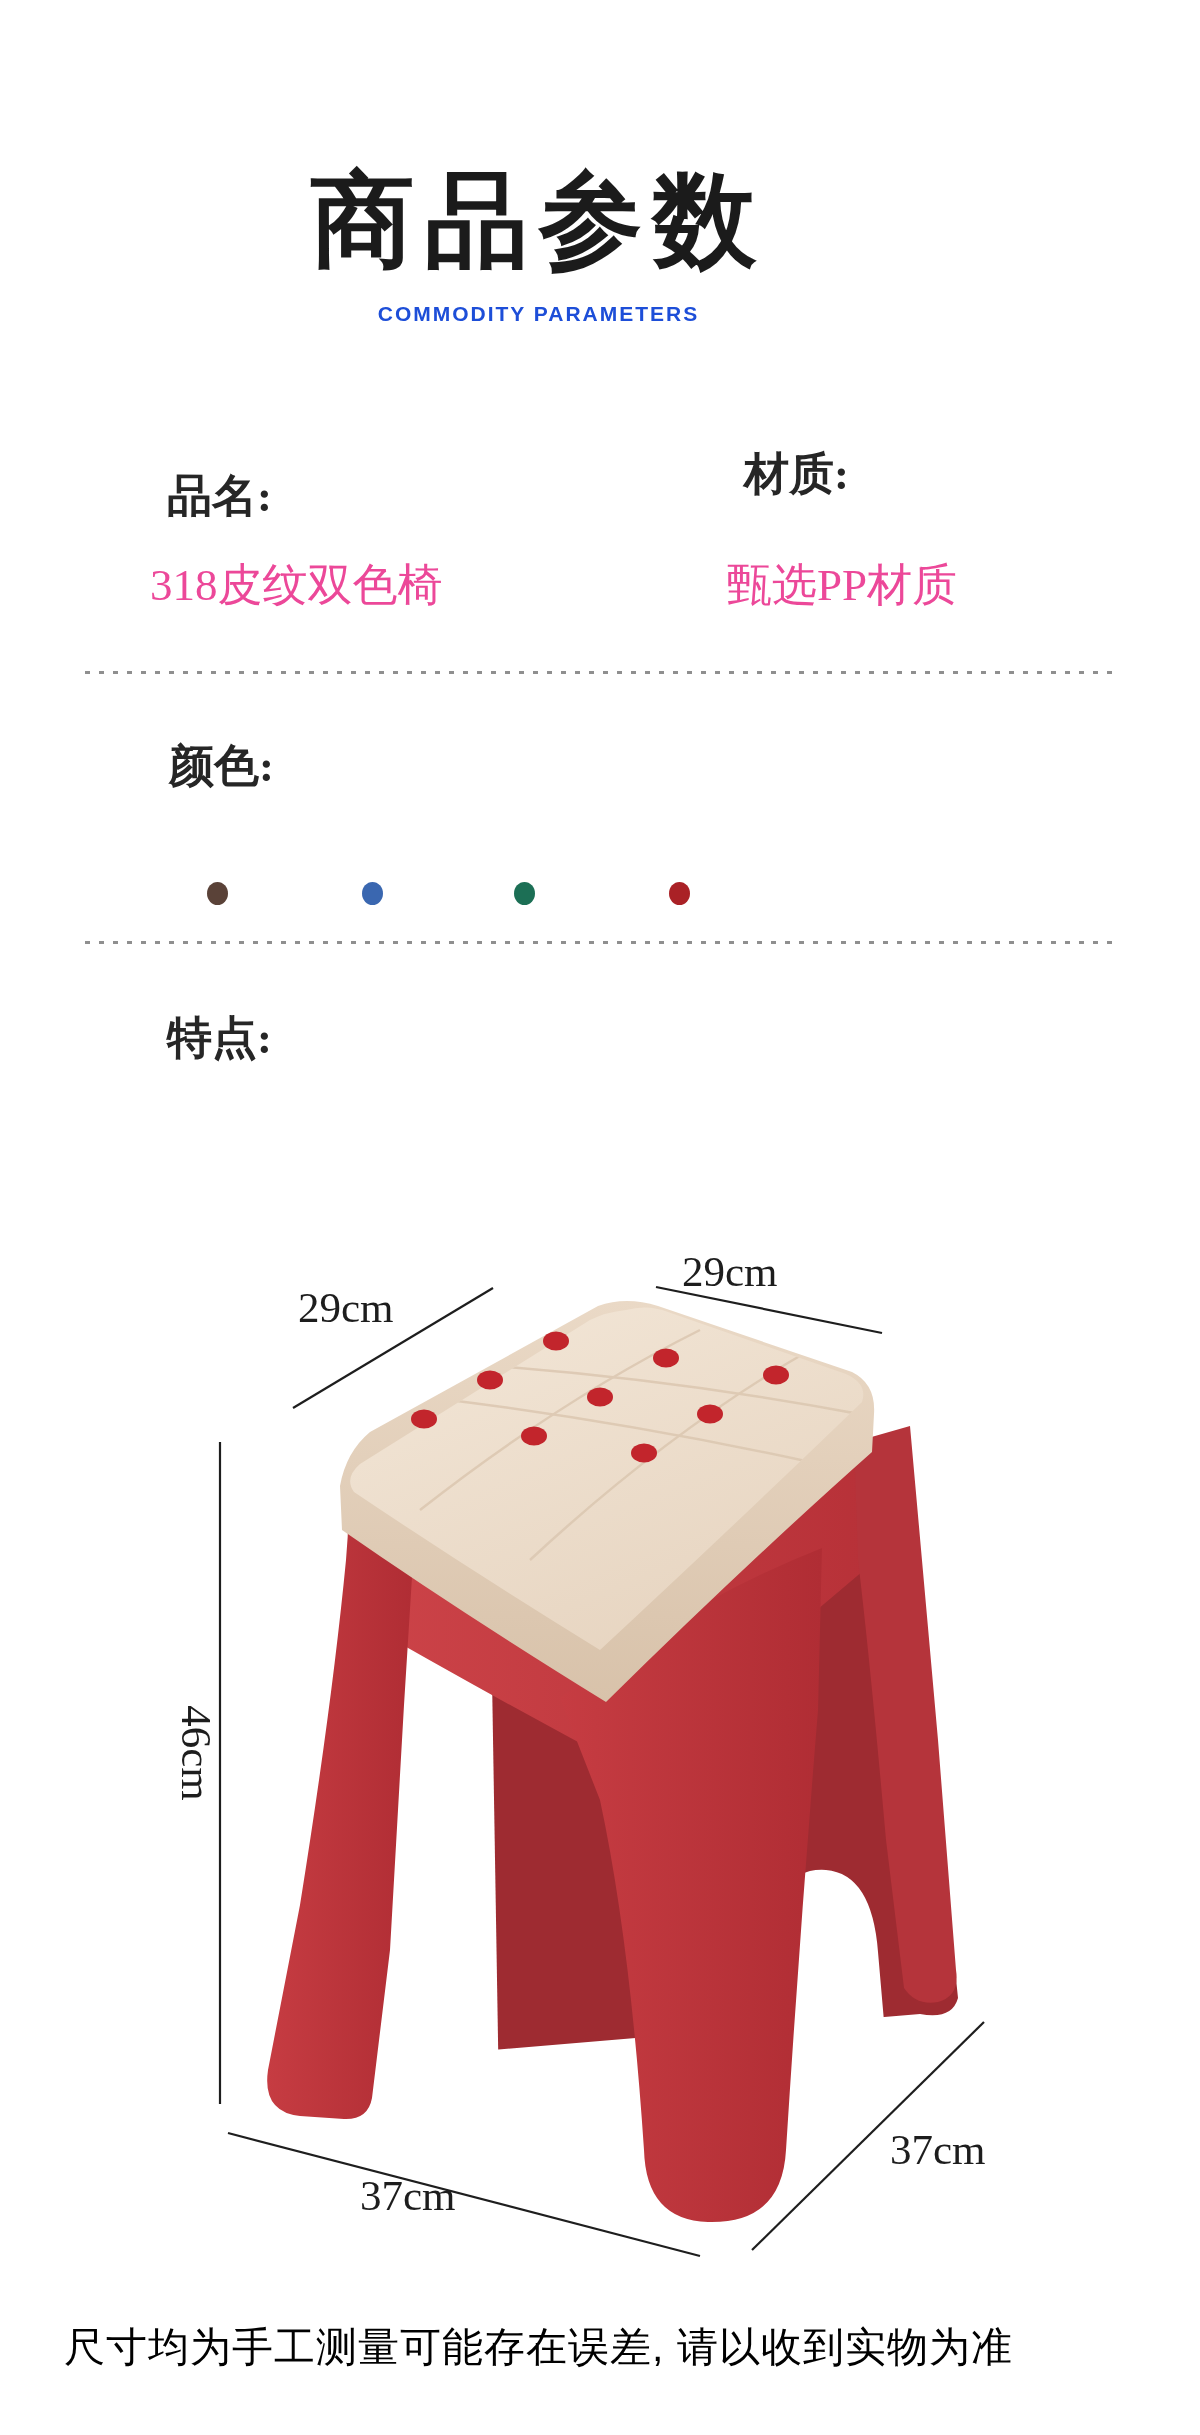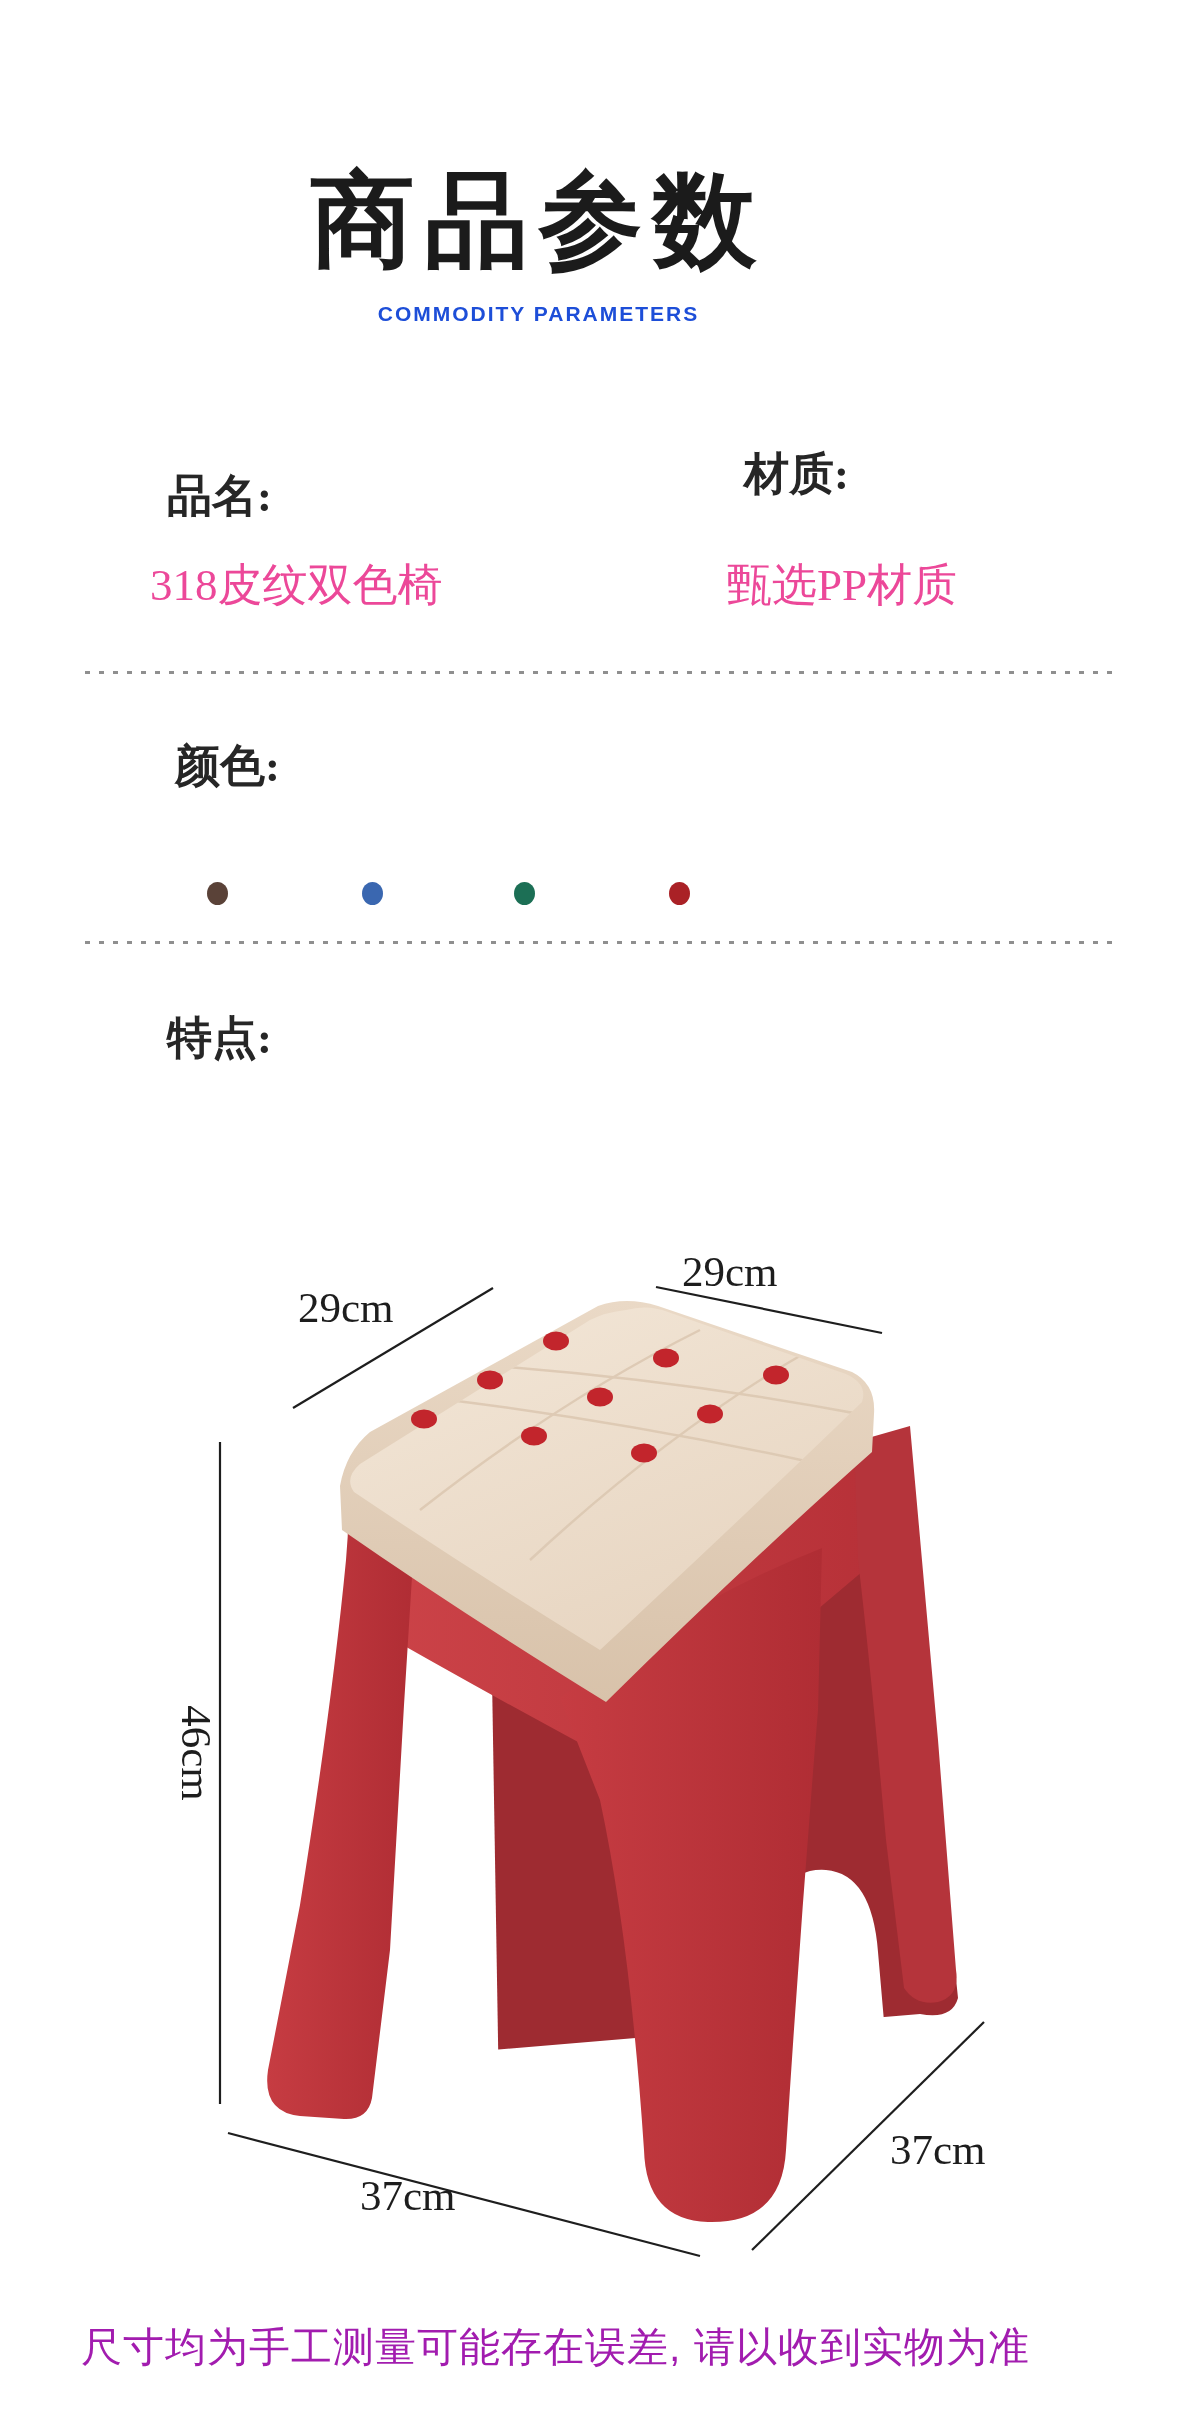--- a/index.html
+++ b/index.html
@@ -8,40 +8,40 @@
   .abs{position:absolute;}
   .center{left:0;width:1077px;text-align:center;}
   .title{top:166px;font-size:104px;line-height:1.05;font-weight:700;letter-spacing:10px;color:#1b1b1b;}
   .subtitle{top:302px;font-size:21px;font-weight:700;letter-spacing:2px;color:#1d4ed8;
             font-family:"Liberation Sans","DejaVu Sans",sans-serif;}
   .spec-label{font-size:45px;font-weight:700;color:#262626;line-height:1;margin-left:17px;}
   .spec-value{font-size:45px;font-weight:400;color:#ec4899;line-height:1;}
   .divider{left:85px;width:1030px;height:3px;
            background:repeating-linear-gradient(90deg,#8f8f8f 0 5px,transparent 5px 14px);}
   .swatch{position:absolute;width:21px;height:23px;border-radius:50%;}
-  .disclaimer{top:2320px;font-size:41px;color:#a21caf;letter-spacing:1px;
-              font-family:"Liberation Sans","DejaVu Sans",sans-serif;padding-left:17px;}
+  .disclaimer{top:2320px;font-size:41px;color:#000000;letter-spacing:1px;
+              font-family:"Liberation Sans","DejaVu Sans",sans-serif;}
   svg text{font-family:"Liberation Serif","DejaVu Serif",serif;font-size:43px;fill:#1d1d1d;}
 </style>
 </head>
 <body>
 
 <div id="page">
 
   <div class="abs center title">商品参数</div>
   <div class="abs center subtitle">COMMODITY PARAMETERS</div>
 
   <div class="abs spec-label" style="left:150px;top:474px;">品名:</div>
   <div class="abs spec-value" style="left:150px;top:563px;">318皮纹双色椅</div>
   <div class="abs spec-label" style="left:727px;top:452px;">材质:</div>
   <div class="abs spec-value" style="left:727px;top:563px;">甄选PP材质</div>
 
   <div class="abs divider" style="top:671px;"></div>
 
-  <div class="abs spec-label" style="left:158px;top:744px;">颜色:</div>
+  <div class="abs spec-label" style="left:152px;top:744px;">颜色:</div>
   <span class="swatch" style="left: 207px; top: 882px; background: rgb(90, 66, 56);"></span>
   <span class="swatch" style="left: 362px; top: 882px; background: rgb(58, 103, 176);"></span>
   <span class="swatch" style="left: 514px; top: 882px; background: rgb(28, 111, 85);"></span>
   <span class="swatch" style="left: 669px; top: 882px; background: rgb(170, 33, 38);"></span>
 
   <div class="abs divider" style="top:941px;"></div>
 
   <div class="abs spec-label" style="left:150px;top:1016px;">特点:</div>
 
   <svg class="abs" style="left:0;top:0;" width="1200" height="2435" viewBox="0 0 1200 2435">

